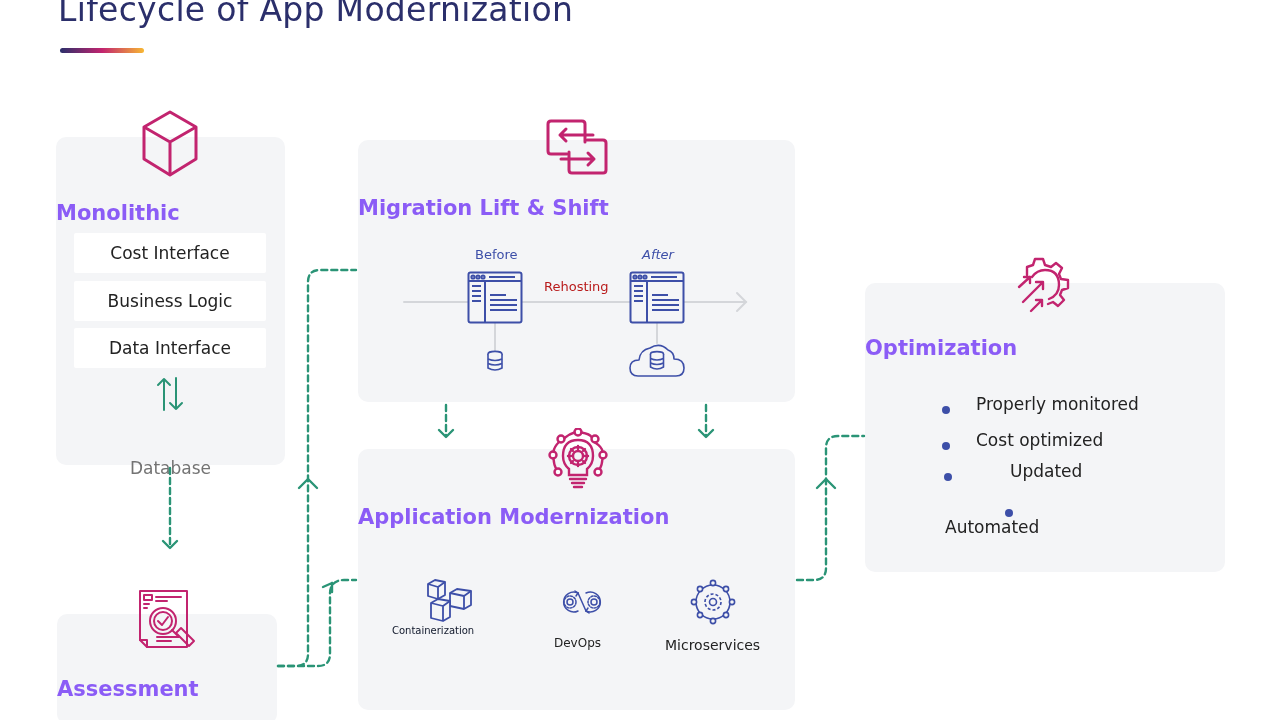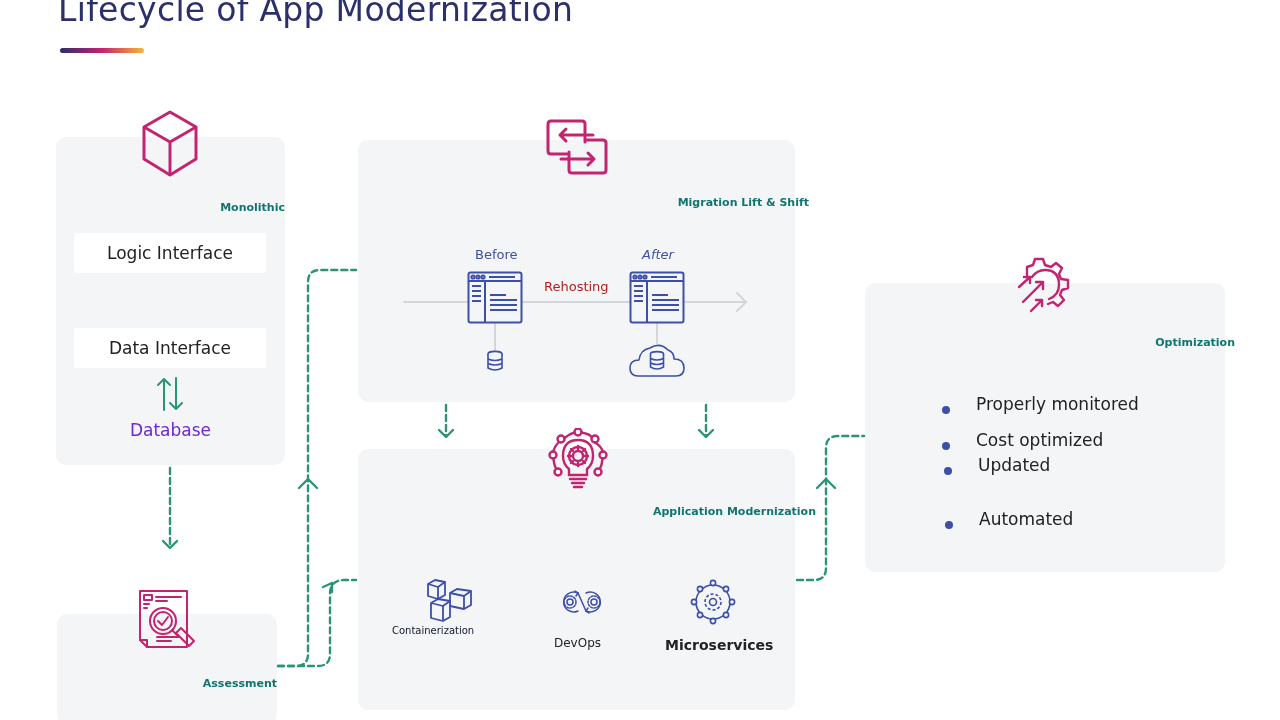--- a/index.html
+++ b/index.html
@@ -2,40 +2,41 @@
 <html><head>
 <meta charset="utf-8">
 <style>
   html, body { margin:0; padding:0; }
   body { width:1280px; height:720px; background:#ffffff; position:relative; overflow:hidden;
          font-family:"DejaVu Sans", sans-serif; color:#1a1a1a; }
   .title { position:absolute; left:58px; top:-10px; font-size:33px; color:#2b2f6b; font-weight:400; letter-spacing:0.3px; white-space:nowrap; }
   .title-bar { position:absolute; left:60px; top:48px; width:84px; height:5px; border-radius:3px;
                background:linear-gradient(90deg,#2b2f6b 0%,#c2246f 50%,#f7b733 100%); }
   .card { position:absolute; background:#f4f5f7; border-radius:10px; }
-  .card-title { position:absolute; font-weight:700; font-size:11px; color:#0f766e; text-align:right; white-space:nowrap; }
+  .card-title { position:absolute; font-weight:700; font-size:21px; color:#8b5cf6; text-align:left; white-space:nowrap; }
   .layer { position:absolute; left:18px; width:192px; height:40px; background:#ffffff; border-radius:2px;
            font-size:17px; display:flex; align-items:center; justify-content:center; color:#222; }
-  .plain { position:absolute; font-size:17px; color:#6d28d9; text-align:center; white-space:nowrap; }
+  .plain { position:absolute; font-size:17px; color:#737373; text-align:center; white-space:nowrap;margin-top:38px; }
   .small { position:absolute; font-size:13px; white-space:nowrap; }
   .blue { color:#3d4fa8; }
   .icon { position:absolute; }
   .bullet-row { position:absolute; display:flex; align-items:flex-end; font-size:17px; color:#222; white-space:nowrap; }
   .dot { width:8px; height:8px; border-radius:50%; background:#3d4fa8; margin-right:26px; }
   svg.overlay { position:absolute; left:0; top:0; pointer-events:none; }
 </style>
 </head>
 <body>
 
 <div class="title">Lifecycle of App Modernization</div>
 <div class="title-bar"></div>
 
 <div class="card" style="left:56px; top:137px; width:229px; height:328px;">
   <div class="card-title" style="left:0; width:229px; top:64px;">Monolithic</div>
-  <div class="layer" style="top:96px;">Logic Interface</div>
+  <div class="layer" style="top:96px;">Cost Interface</div>
+  <div class="layer" style="top:144px;">Business Logic</div>
   <div class="layer" style="top:191px;">Data Interface</div>
   <svg class="icon" style="left:99px; top:239px;" width="30" height="36" viewBox="0 0 30 36">
     <g stroke="#2a9476" stroke-width="2" fill="none" stroke-linecap="round" stroke-linejoin="round">
       <path d="M9 34 V3 M3 9 L9 3 L15 9"></path>
       <path d="M21 2 V33 M15 27 L21 33 L27 27"></path>
     </g>
   </svg>
   <div class="plain" style="left:0; width:229px; top:283px;">Database</div>
 </div>
 <svg class="icon" style="left:140px; top:109px;" width="60" height="70" viewBox="0 0 60 70">
@@ -119,21 +120,21 @@
     <ellipse cx="29" cy="14" rx="6.5" ry="2.4"></ellipse>
     <path d="M22.5 14 V27 Q29 31 35.5 27 V14"></path>
     <path d="M22.5 18.5 Q29 21.5 35.5 18.5 M22.5 23 Q29 26 35.5 23" fill="none"></path>
   </g>
 </svg>
 
 <div class="card" style="left:358px; top:449px; width:437px; height:261px;">
   <div class="card-title" style="left:0; width:458px; top:56px;">Application Modernization</div>
   <div class="small" style="left:34px; top:176px; font-size:10px; color:#0f172a;">Containerization</div>
   <div class="small" style="left:196px; top:187px; font-size:12px; color:#222;">DevOps</div>
-  <div class="small" style="left:307px; top:188px; font-size:14px; color:#222;font-weight:bold;">Microservices</div>
+  <div class="small" style="left:307px; top:188px; font-size:14px; color:#222;">Microservices</div>
 </div>
 <svg class="icon" style="left:547px; top:428px;" width="62" height="62" viewBox="0 0 62 62">
   <g stroke="#c2246f" stroke-width="2.4" fill="#ffffff">
     <circle cx="31" cy="4" r="3.5"></circle>
     <circle cx="14" cy="11" r="3.5"></circle>
       <circle cx="48" cy="11" r="3.5"></circle>
     <circle cx="6" cy="27" r="3.5"></circle>
       <circle cx="56" cy="27" r="3.5"></circle>
     <circle cx="11" cy="44" r="3.5"></circle>
       <circle cx="51" cy="44" r="3.5"></circle>
@@ -188,25 +189,25 @@
 <div class="card" style="left:865px; top:283px; width:360px; height:289px;">
   <div class="card-title" style="left:0; width:370px; top:53px;">Optimization</div>
   <div class="bullet-row" style="left:77px; top:111px;">
       <span class="dot"></span>
       <span>Properly monitored</span>
     </div>
   <div class="bullet-row" style="left:77px; top:147px;">
       <span class="dot"></span>
       <span>Cost optimized</span>
     </div>
-  <div class="bullet-row" style="left:79px; top:172px;">
+  <div class="bullet-row" style="left:79px; top:178px;gap:32px;">
       <span class="dot"></span>
       <span>Updated</span>
     </div>
-  <div class="bullet-row" style="left:80px; top:226px;">
+  <div class="bullet-row" style="left:80px; top:226px;flex-direction:column;">
       <span class="dot"></span>
       <span>Automated</span>
     </div>
 </div>
 <svg class="icon" style="left:1015px; top:257px;" width="60" height="58" viewBox="0 0 60 58">
   <g stroke="#c2246f" stroke-width="2.4" fill="none" stroke-linecap="round" stroke-linejoin="round">
     <path d="M12 18 V10 L18 8 L20 2 H28 L30 8 L36 10 L41 6 L47 11 L44 17 L46 22 L53 23 V31 L47 33 L45 38 L49 43 L43 49 L38 45 L33 47"></path>
     <path d="M17 20 Q22 13 30 13 Q44 13 44 28 Q44 38 34 42"></path>
     <path d="M4 30 L15 20 M9 20 H15 V26"></path>
     <path d="M8 45 L28 25 M21 25 H28 V32"></path>

